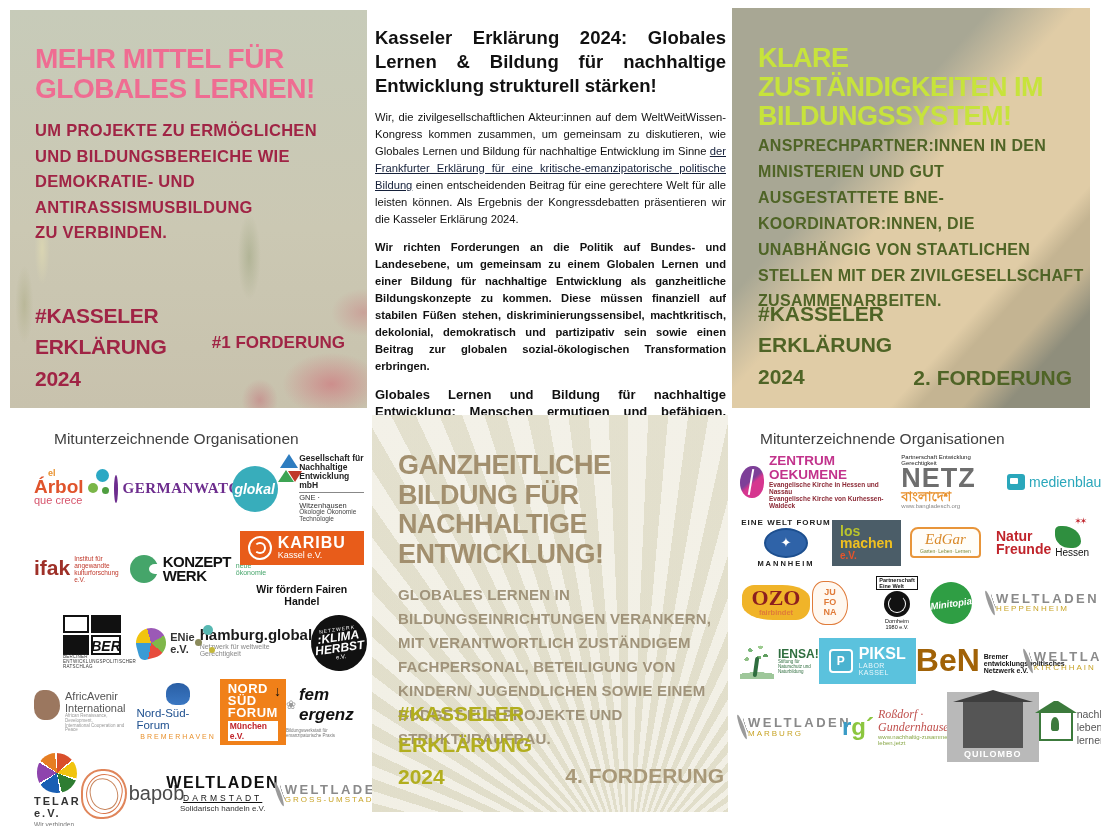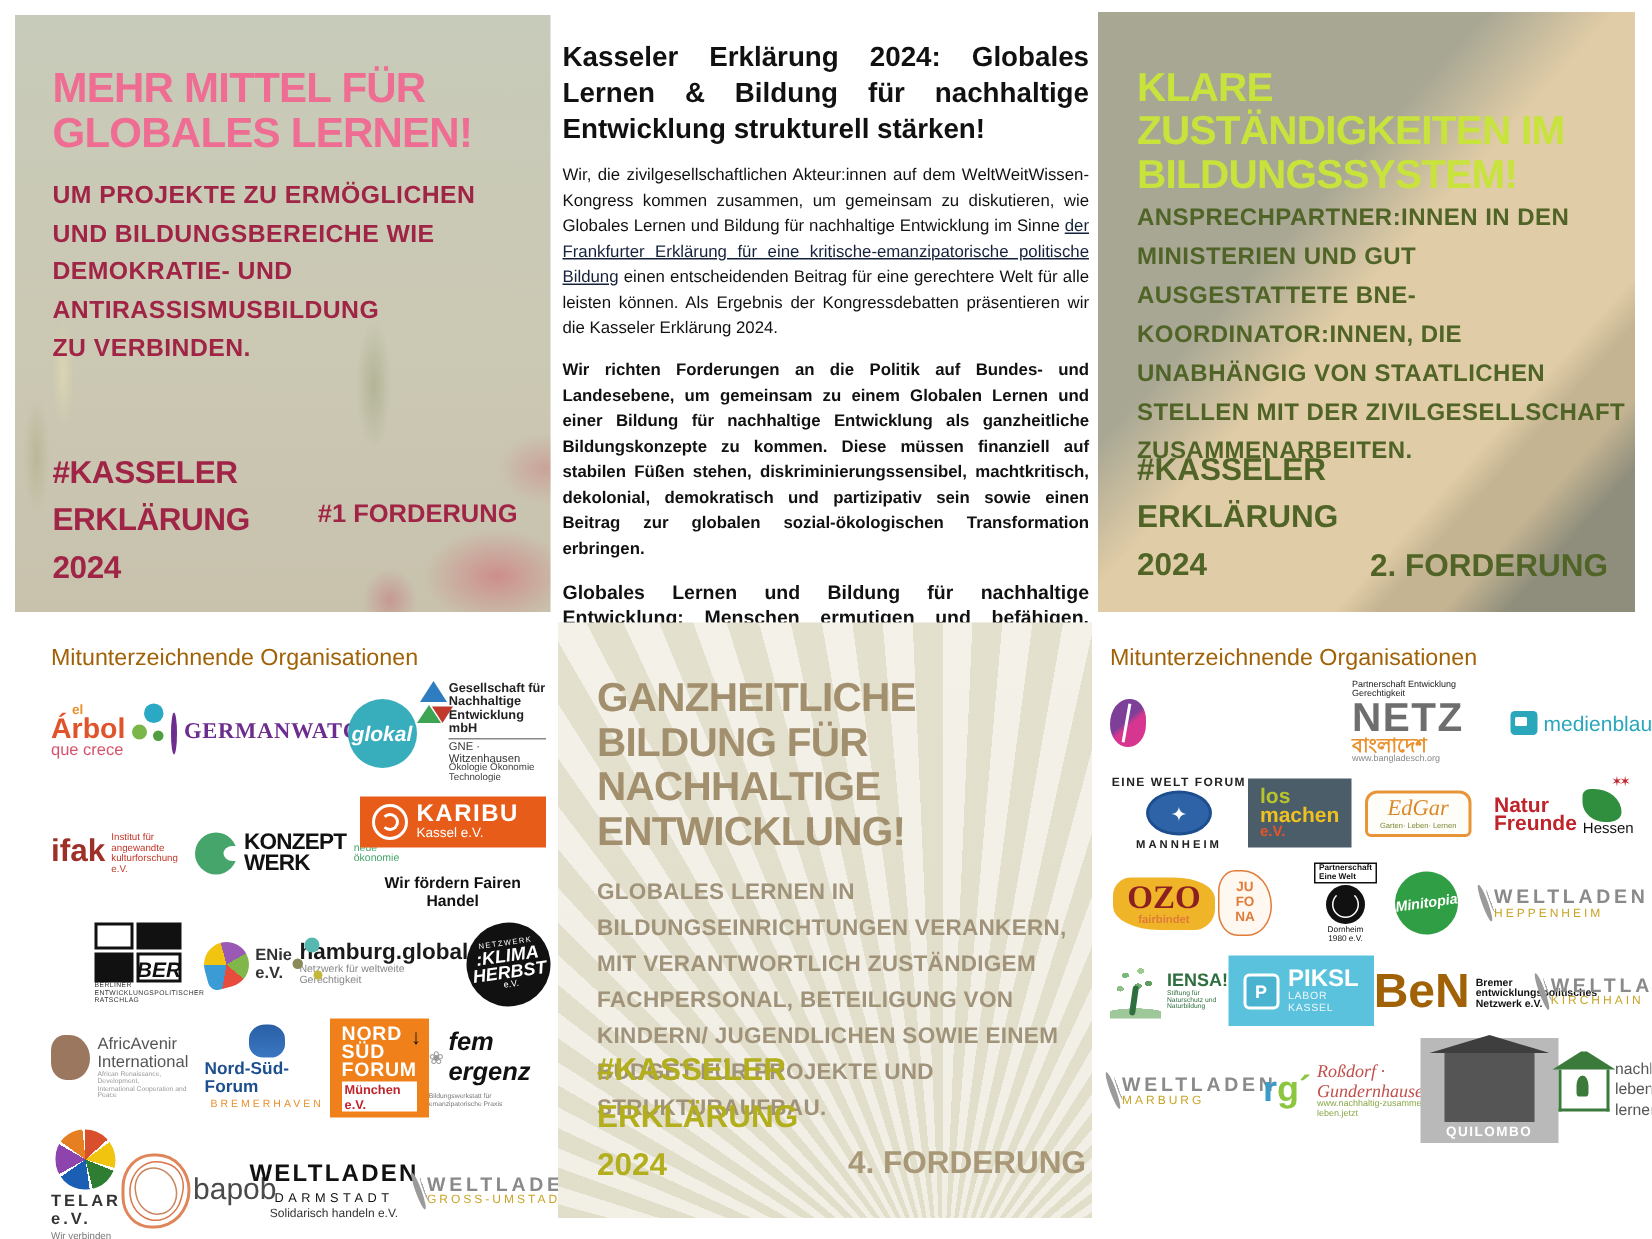--- a/index.html
+++ b/index.html
@@ -54,21 +54,21 @@
   .p4-title{position:absolute;left:26px;top:36px;font-size:27px;line-height:1.1;font-weight:bold;
     letter-spacing:-.5px;color:#a28f6e;}
   .p4-body{position:absolute;left:26px;top:168px;font-size:15px;line-height:1.6;font-weight:bold;
     letter-spacing:.2px;color:#a0937a;}
   .p4-hash{position:absolute;left:26px;bottom:20px;font-size:21px;line-height:1.5;font-weight:bold;color:#b2ae1e;}
   .p4-badge{position:absolute;right:4px;bottom:24px;font-size:21px;font-weight:bold;color:#a89878;}
 
   
   #sigleft{left:0;top:420px;width:370px;height:406px;background:#fff;padding:10px 6px 0 34px;}
   #sigright{left:730px;top:420px;width:371px;height:406px;background:#fff;padding:10px 4px 0 10px;}
-  .sig-head{font-size:15.5px;color:#a16207;margin-bottom:6px;}
+  .sig-head{font-size:15.5px;color:#404040;margin-bottom:6px;margin-left:20px;}
   .lrow{display:flex;align-items:center;margin-bottom:8px;}
   .lg{display:flex;align-items:center;gap:4px;}
   .tx{display:flex;flex-direction:column;line-height:1.05;}
   .l1,.l2,.l3,.l0{white-space:pre-line;}
   .mk{flex:none;display:flex;align-items:center;justify-content:center;}
 
   
   .arbol .l0{font-size:9px;color:#e somehow}
   .arbol{align-items:flex-start;}
   .arbol .l0{font-size:9px;color:#e8912d;font-weight:bold;margin-left:14px;}
@@ -130,21 +130,21 @@
   .kh .mk{width:56px;height:56px;border-radius:50%;background:#111;color:#fff;flex-direction:column;transform:rotate(-8deg);}
   .kh .l0{font-size:5px;letter-spacing:1px;}
   .kh .l1{font-size:12px;font-weight:bold;font-style:italic;line-height:.95;text-align:center;}
   .kh .l2{font-size:6px;}
   .aa{gap:5px;align-items:flex-start;}
   .aa .mk{width:26px;height:30px;background:#7a4a2a;border-radius:40% 60% 55% 45%;opacity:.75;}
   .aa .l1{font-size:11px;color:#555;line-height:1.1;}
   .aa .l2{font-size:4.5px;color:#999;}
   .nsfb{flex-direction:column;gap:2px;align-items:center;}
   .nsfb .mk{width:24px;height:22px;background:linear-gradient(180deg,#2a5fa5,#3a77c2);border-radius:45% 45% 40% 40%;}
-  .nsfb .l1{font-size:11.5px;font-weight:bold;color:#1d4f8f;}
+  .nsfb .l1{font-size:11.5px;font-weight:normal;color:#1d4f8f;}
   .nsfb .l2{font-size:7px;letter-spacing:2px;color:#e8912d;text-align:center;}
   .nsfm .box{background:#f08019;padding:4px 8px;display:flex;flex-direction:column;align-items:flex-start;position:relative;}
   .nsfm .l1{font-size:13px;line-height:.95;font-weight:bold;color:#fff;letter-spacing:.5px;}
   .nsfm .l2{font-size:8.5px;font-weight:bold;color:#c0242b;background:#fff;padding:0 2px;margin-top:1px;}
   .nsfm .arrow{position:absolute;right:5px;top:4px;color:#111;font-size:14px;font-weight:bold;}
   .fem{gap:3px;flex-direction:column;align-items:flex-start;}
   .fem .row{display:flex;align-items:center;gap:3px;}
   .fem .flower{color:#9a9a9a;font-size:12px;}
   .fem .l1{font-size:17px;font-weight:bold;font-style:italic;color:#111;}
   .fem .l2{font-size:4.5px;color:#777;}
@@ -157,21 +157,21 @@
   .bapob .mk{width:42px;height:46px;border:2px solid #e0855a;border-radius:48% 52% 55% 45%;position:relative;}
   .bapob .mk::before{content:"";position:absolute;inset:3px;border:1.5px solid #d9764a;border-radius:50% 45% 50% 55%;transform:rotate(14deg);}
   .bapob .mk::after{content:"";position:absolute;inset:7px;border:1px solid #c9875f;border-radius:45% 55% 48% 52%;transform:rotate(-10deg);}
   .bapob .l1{font-size:20px;color:#4a4a4a;}
   .wl .swirl{width:34px;height:22px;border:2.5px solid #9a9a9a;border-radius:50%;transform:rotate(-20deg);position:relative;}
   .wl .swirl::before{content:"";position:absolute;inset:3px;border:1.5px solid #aaa;border-radius:50%;border-right-color:transparent;}
   .wl .l1{font-size:13px;font-weight:bold;letter-spacing:2.5px;color:#111;}
   .wl.gray .l1{color:#8a8a8a;}
   .wl .l2{font-size:8px;letter-spacing:2px;color:#c8a427;}
   .wld .l1{font-size:16px;font-weight:bold;letter-spacing:1.5px;color:#111;text-align:center;}
-  .wld .l2{font-size:8.5px;letter-spacing:3px;color:#111;text-align:left;}
+  .wld .l2{font-size:8.5px;letter-spacing:3px;color:#111;text-align:left;text-decoration:underline;}
   .wld .l3{font-size:8px;color:#333;text-align:center;}
   .wld{flex-direction:column;gap:1px;}
 
   
   .zo{gap:5px;}
   .zo .mk{width:24px;height:32px;border-radius:55% 45% 50% 50%;background:linear-gradient(140deg,#7d3f98 45%,#d6368f 55%);position:relative;}
   .zo .mk::after{content:"";position:absolute;left:10px;top:3px;bottom:3px;border-left:2.5px solid #fff;transform:rotate(10deg);}
   .zo .l1{font-size:13.5px;font-weight:bold;color:#c2338c;}
   .zo .l2,.zo .l3{font-size:6.5px;font-weight:bold;color:#8c2a36;}
   .netz{flex-direction:column;align-items:flex-start;gap:0;}
@@ -473,20 +473,25 @@
 2024</div>
     <div class="p4-badge">4. FORDERUNG</div>
   </section>
 
   <section class="panel" id="sigright">
     <div class="sig-head">Mitunterzeichnende Organisationen</div>
 
     <div class="lrow">
       <div class="lg zo" style="width:168px">
         <span class="mk"></span>
+        <div class="tx">
+          <span class="l1">ZENTRUM OEKUMENE</span>
+          <span class="l2">Evangelische Kirche in Hessen und Nassau</span>
+          <span class="l3">Evangelische Kirche von Kurhessen-Waldeck</span>
+        </div>
       </div>
       <div class="lg netz" style="width:110px">
         <span class="l0">Partnerschaft Entwicklung Gerechtigkeit</span>
         <span class="l1">NETZ</span>
         <span class="l2">বাংলাদেশ</span>
         <span class="l3">www.bangladesch.org</span>
       </div>
       <div class="lg mb" style="width:90px">
         <span class="mk"></span>
         <span class="l1">medienblau</span>

